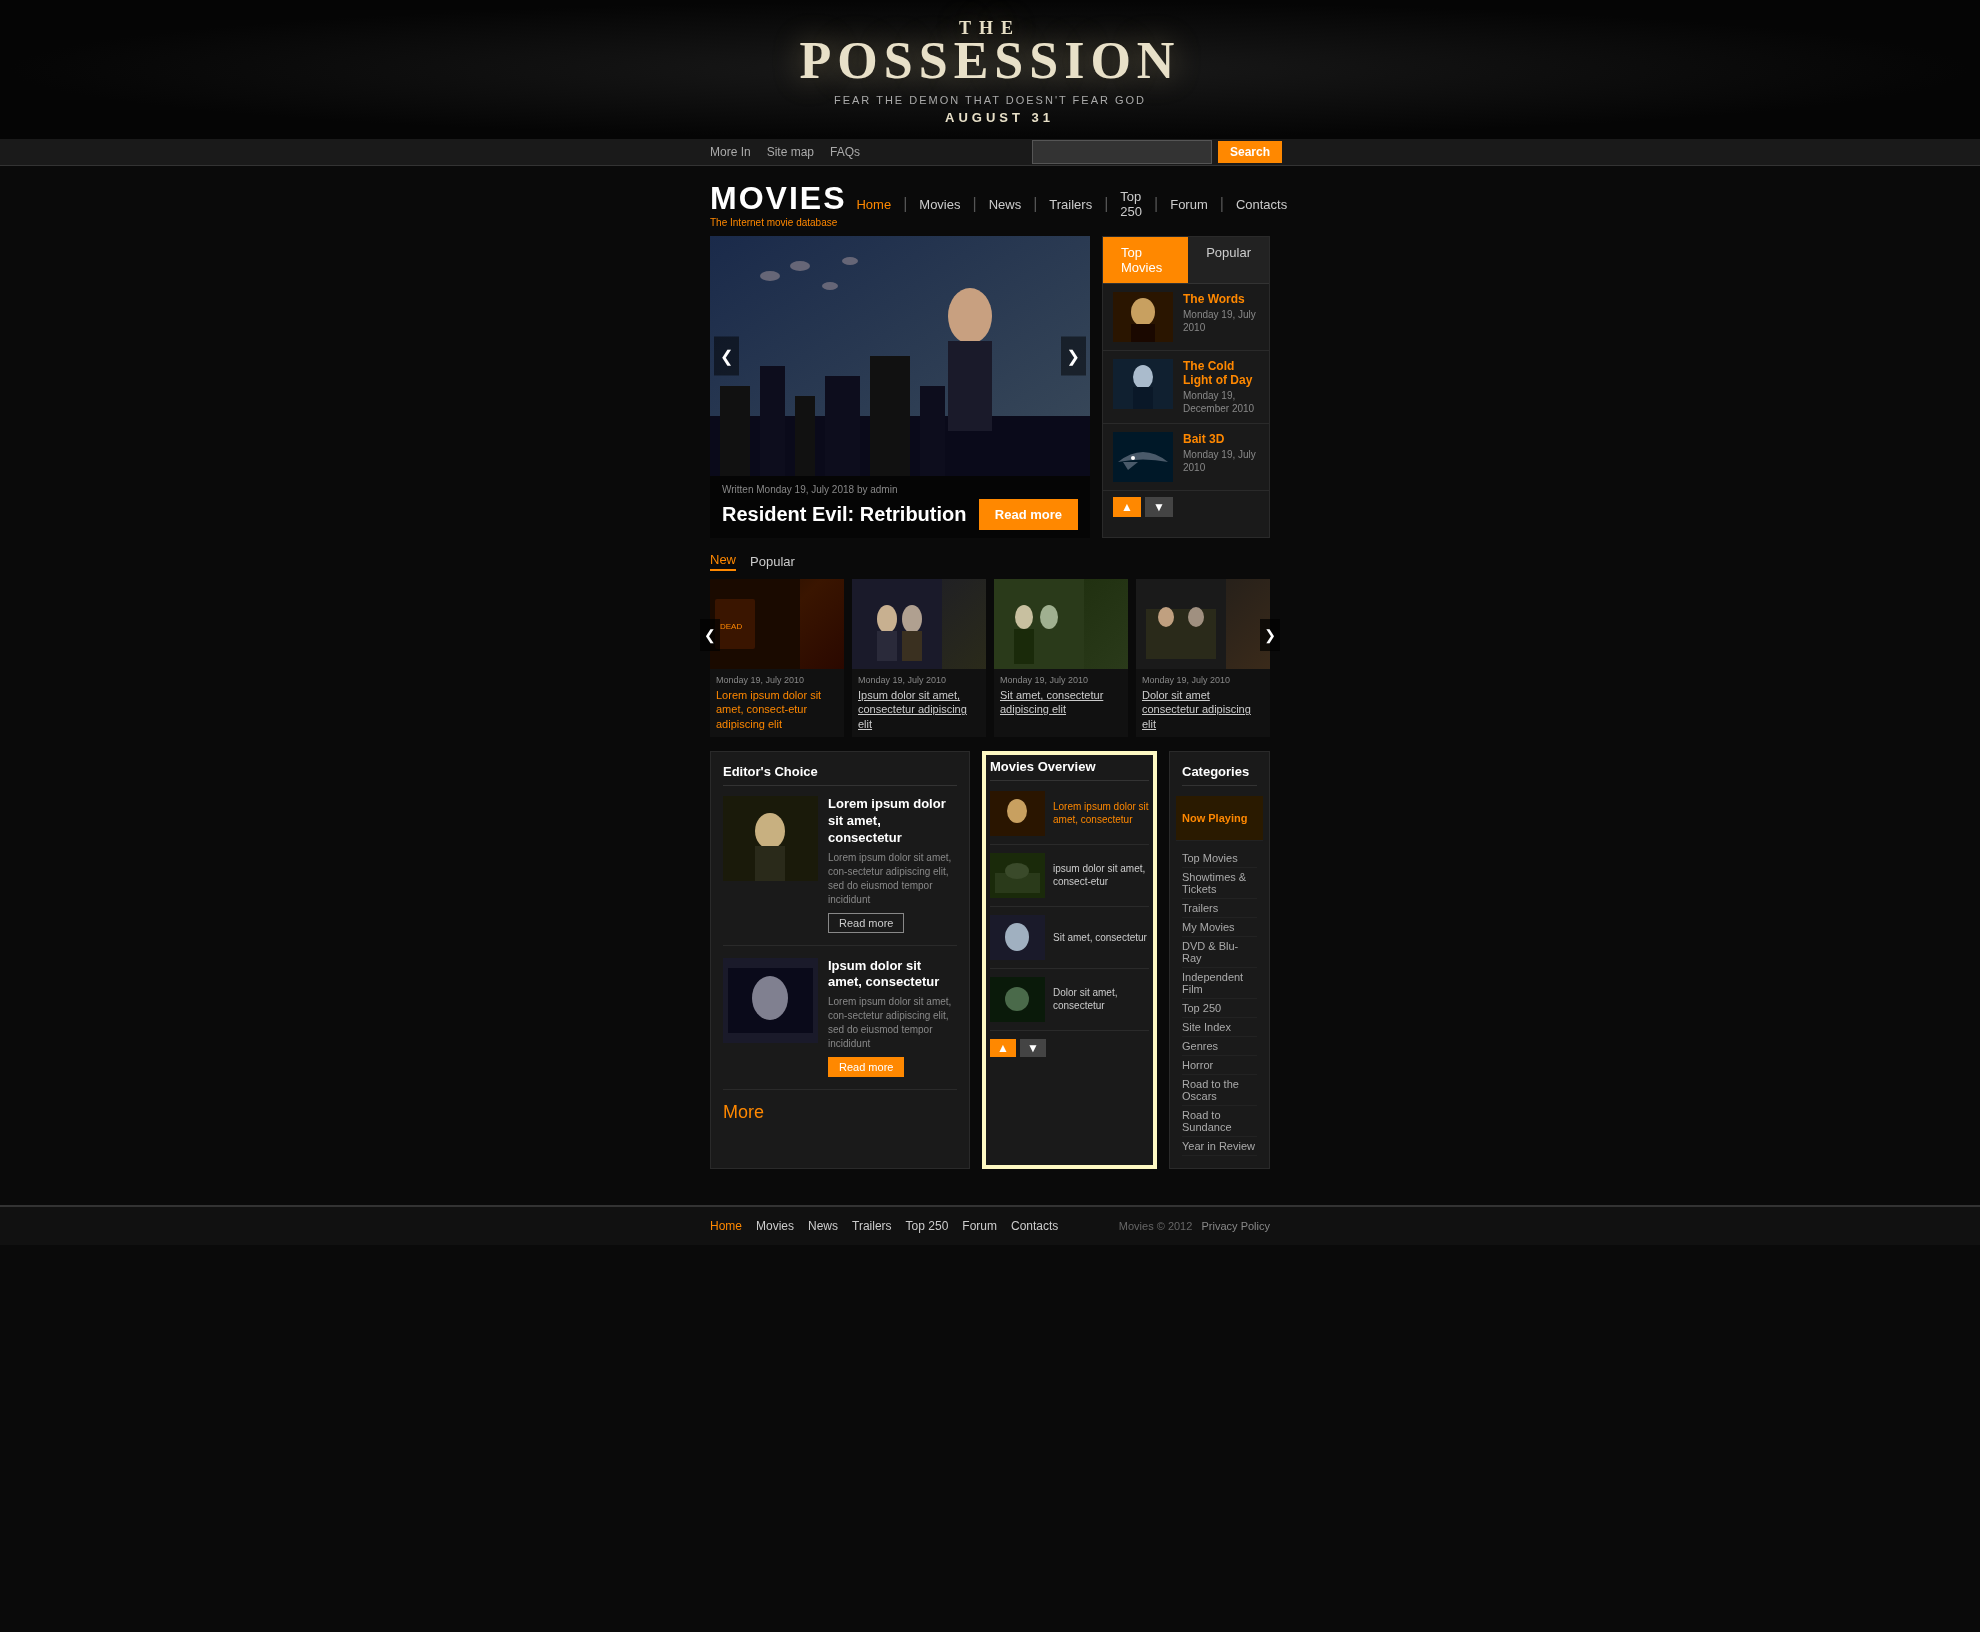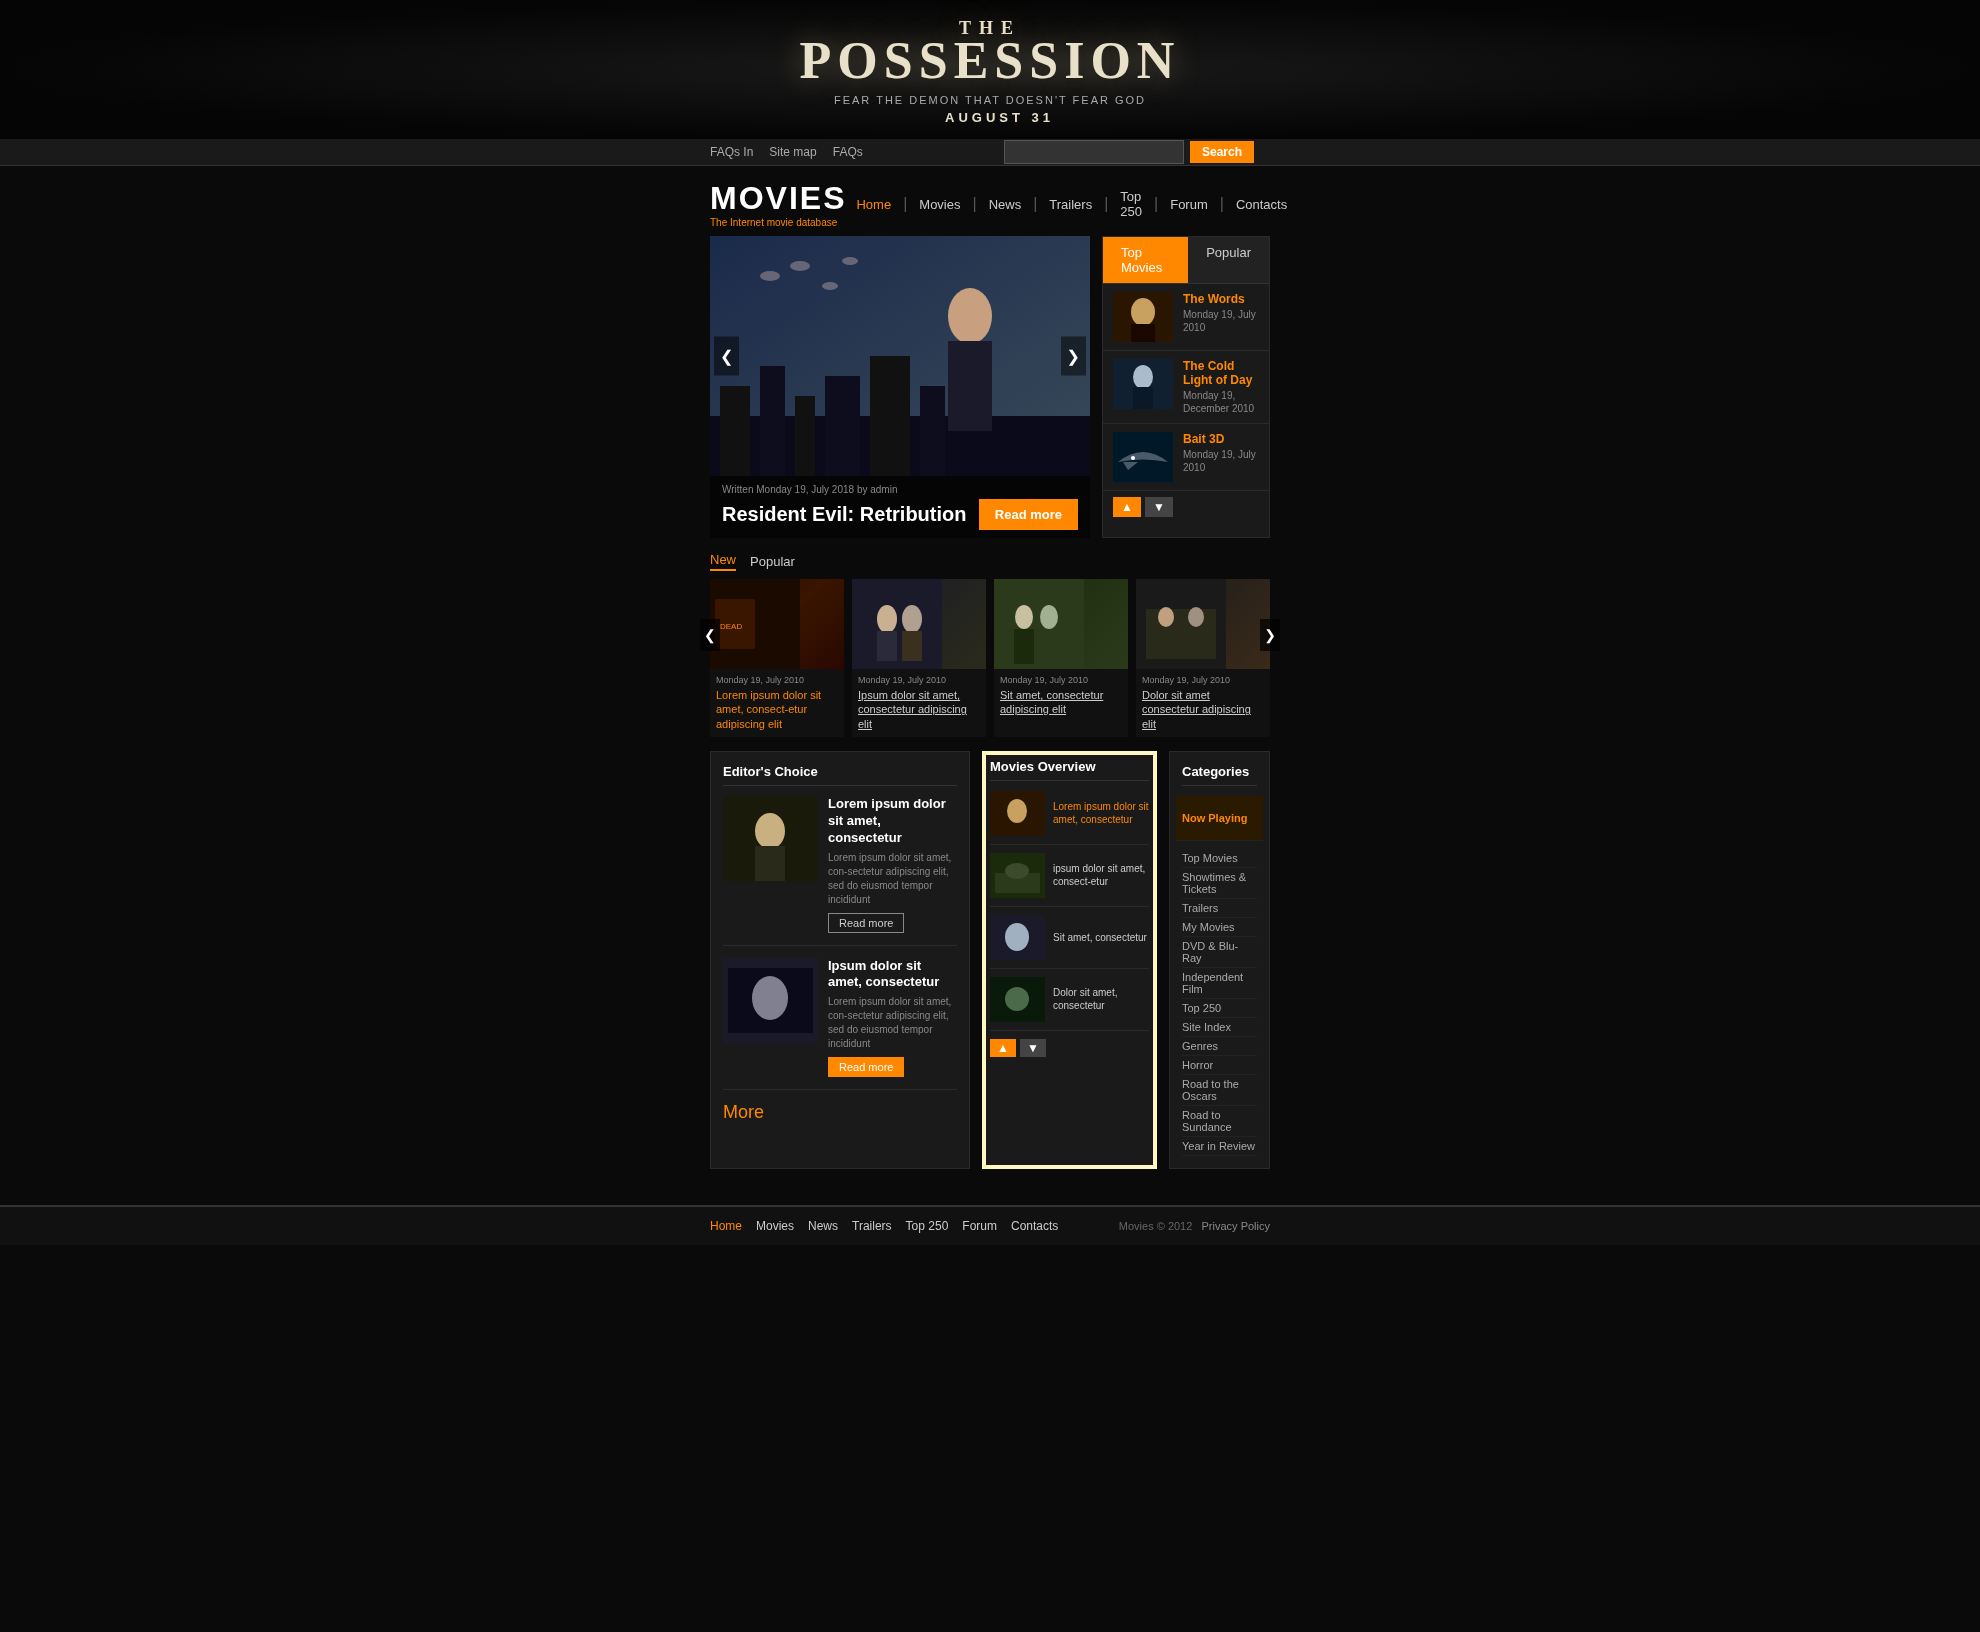--- a/index.html
+++ b/index.html
@@ -79,21 +79,21 @@
     .top-bar-links a {
       color: #aaa;
       text-decoration: none;
       font-size: 12px;
     }
     .search-area {
       display: flex;
       align-items: center;
       gap: 6px;
       position: absolute;
-      right: 36px;
+      right: 8px;
     }
     .search-input {
       background: #333;
       border: 1px solid #555;
       color: #fff;
       padding: 4px 8px;
       font-size: 12px;
       width: 180px;
       outline: none;
     }
@@ -530,21 +530,21 @@
       <span>POSSESSION</span>
     </h1>
     <p class="hero-subtitle">FEAR THE DEMON THAT DOESN'T FEAR GOD</p>
     <p class="hero-date">AUGUST 31</p>
   </div>
 </div>
 
 <div class="top-bar">
   <div class="top-bar-inner">
     <div class="top-bar-links">
-      <a href="#">FAQs In</a>
+      <a href="#">More In</a>
       <a href="#">Site map</a>
       <a href="#">FAQs</a>
     </div>
     <div class="search-area">
       <input class="search-input" type="text" style="">
       <button class="search-btn">Search</button>
     </div>
   </div>
 </div>
 

